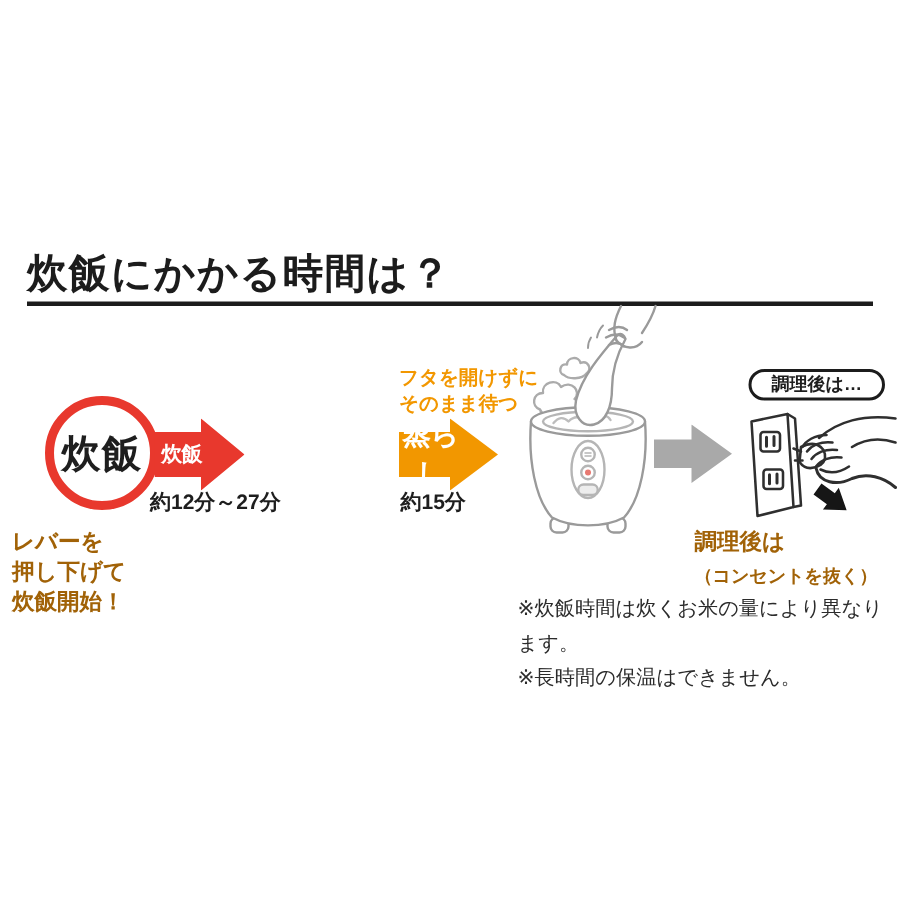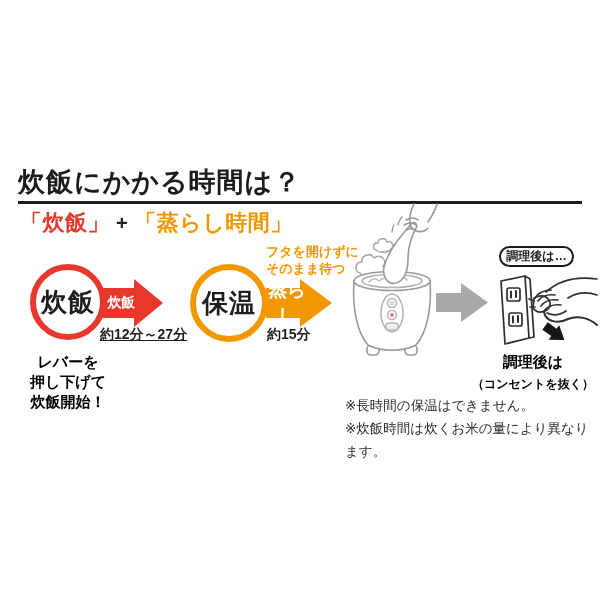--- a/index.html
+++ b/index.html
@@ -33,63 +33,57 @@
     width:34px;text-align:center;color:#fff;font-weight:bold;font-size:14px;letter-spacing:-0.5px;
   }
   .arrow-label.wide{width:40px;font-size:19px;}
   .duration{font-size:14px;font-weight:bold;color:#1e1e1e;}
 
   .steam-note{
     left:266px;top:243px;font-size:13px;font-weight:bold;color:#f29700;line-height:17px;
   }
 
   .caption{
-    font-size:15px;font-weight:bold;color:#000000;line-height:20px;text-align:center;
+    font-size:15px;font-weight:bold;color:#a16207;line-height:20px;text-align:left;
   }
   .cap-cook{left:8px;top:352px;width:120px;}
   .cap-warm{left:154px;top:352px;width:152px;}
   .cap-lid{left:327px;top:352px;width:130px;font-size:16px;line-height:21px;}
   .cap-power{left:463px;top:352px;width:140px;}
   .cap-power .sub{font-size:12px;font-weight:bold;display:block;margin-top:2px;}
 
   .bubble{
-    left:499px;top:246px;width:75px;height:21px;border:2px solid #1c1c1c;border-radius:12px;
+    left:499px;top:246px;width:91px;height:21px;border:2px solid #1c1c1c;border-radius:12px;
     font-size:12px;font-weight:bold;display:flex;align-items:center;justify-content:center;
     box-sizing:border-box;background:#fff;
   }
 
   .notes{left:345px;top:394px;font-size:13.5px;font-weight:500;line-height:23px;color:#2b2b2b;}
 </style>
 </head>
 <body>
 
 <div id="stage">
 
   <div class="abs page-title">炊飯にかかる時間は？</div>
   <div class="abs title-rule"></div>
 
-  <div class="abs subtitle">
-    <span class="red">「炊飯」</span><span class="plus">+</span><span class="orange">「蒸らし時間」</span>
-  </div>
 
   <div class="abs step-circle circle-cook">
     <span>炊飯</span>
   </div>
 
   <div class="abs arrow-block" style="left:103px;top:279px;">
     <svg width="60" height="48" viewBox="0 0 60 48">
       <polygon points="0,9 31,9 31,0 60,24 31,48 31,39 0,39" fill="#e8382d"></polygon>
     </svg>
     <span class="arrow-label">炊飯</span>
   </div>
-  <div class="abs duration" style="left:100px;top:326px;text-decoration:underline;">約12分～27分</div>
+  <div class="abs duration" style="left:100px;top:326px;">約12分～27分</div>
 
-  <div class="abs step-circle circle-warm">
-    <span>保温</span>
-  </div>
 
   <div class="abs steam-note preline">フタを開けずに
 そのまま待つ</div>
 
   <div class="abs arrow-block" style="left:266px;top:279px;width:66px;">
     <svg width="66" height="48" viewBox="0 0 66 48">
       <polygon points="0,9 34,9 34,0 66,24 34,48 34,39 0,39" fill="#f29700"></polygon>
     </svg>
     <span class="arrow-label wide">蒸らし</span>
   </div>
@@ -182,17 +176,17 @@
   <div class="abs caption preline cap-cook">レバーを
 押し下げて
 炊飯開始！</div>
 
   <div class="abs caption cap-power">
     <span>調理後は</span>
     <span class="sub">（コンセントを抜く）</span>
   </div>
 
   <div class="abs notes">
+    <div>※炊飯時間は炊くお米の量により異なります。</div>
     <div>※長時間の保温はできません。</div>
-    <div>※炊飯時間は炊くお米の量により異なります。</div>
   </div>
 
 </div>
 
 </body></html>

